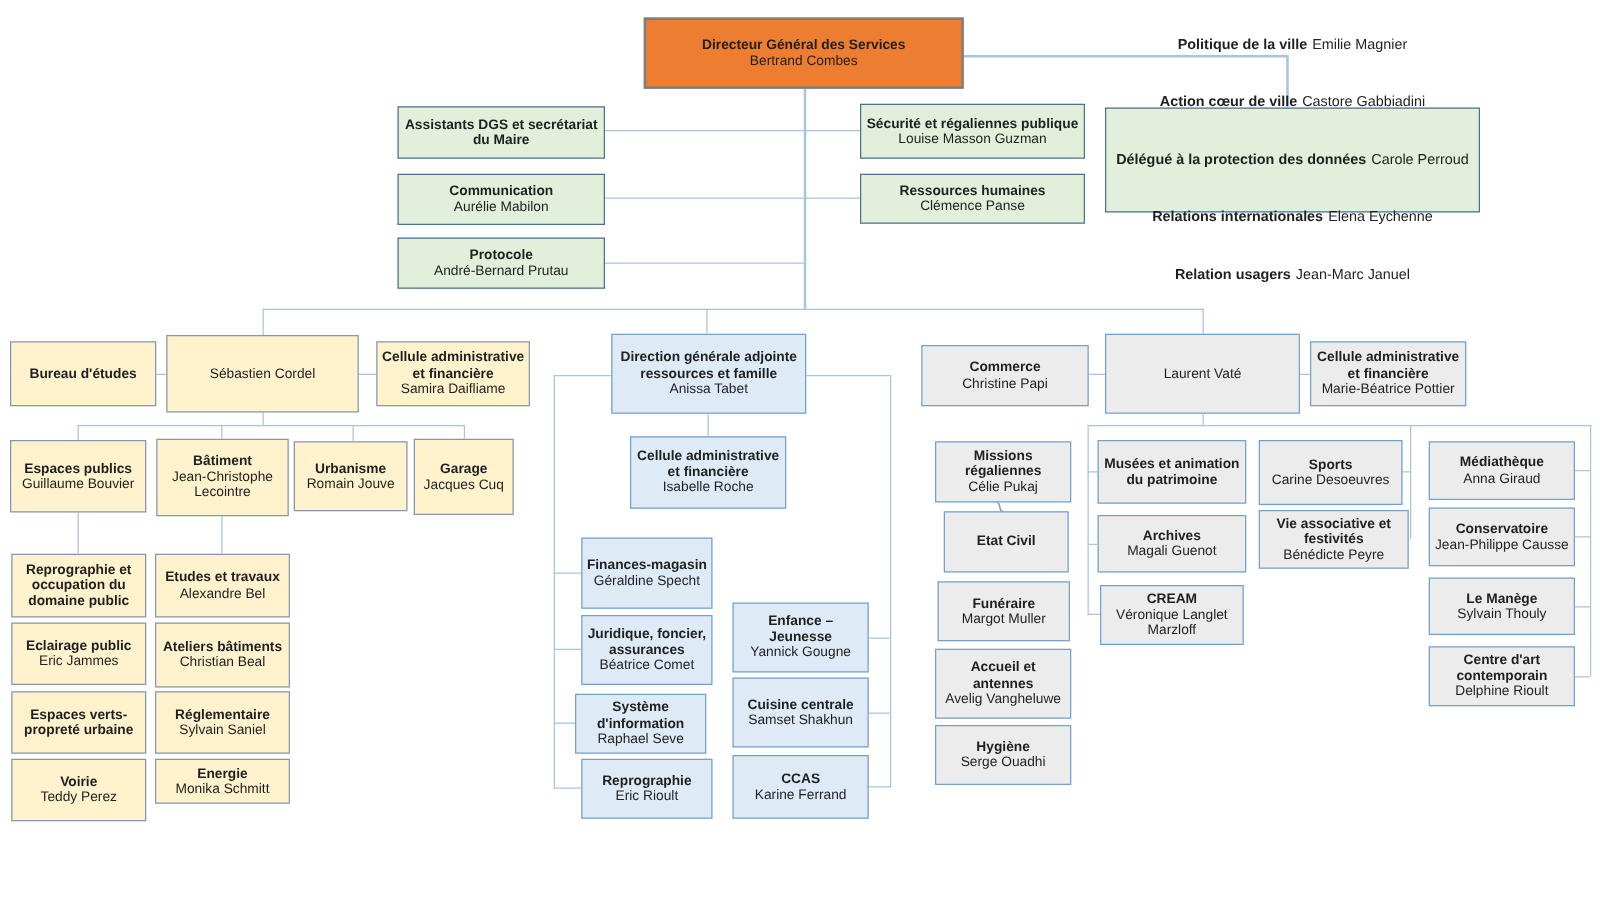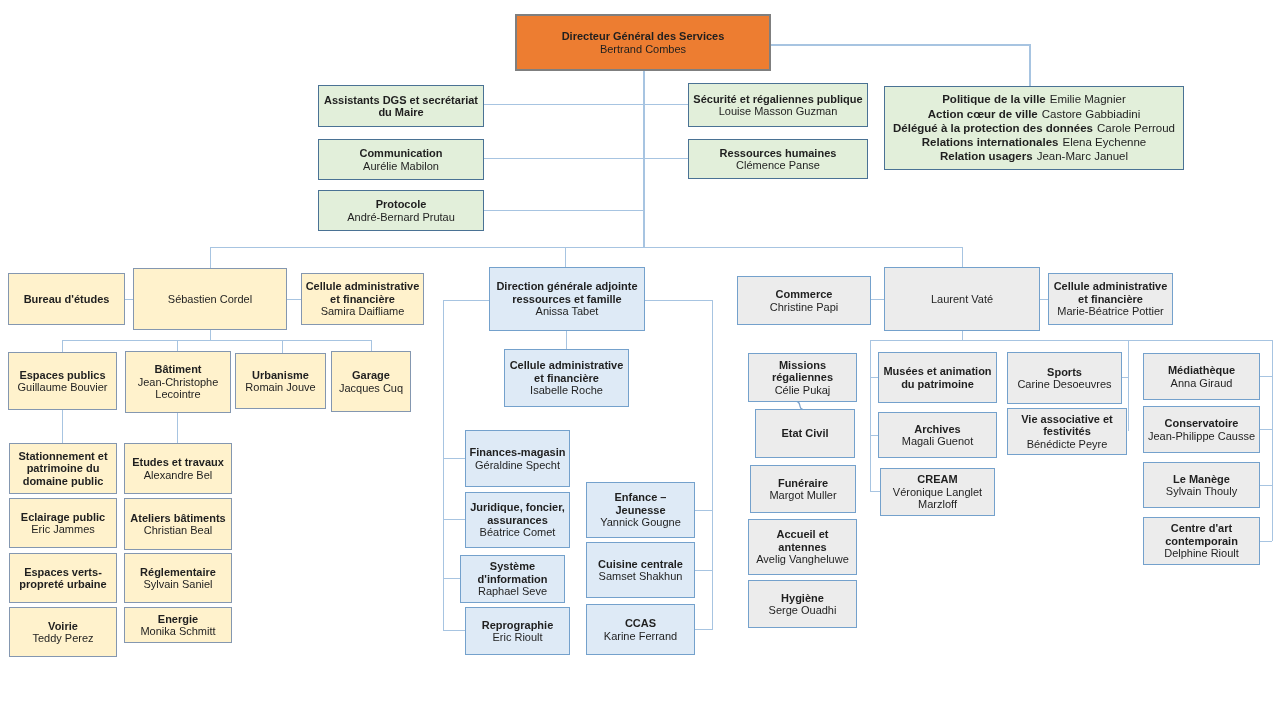--- a/index.html
+++ b/index.html
@@ -14,21 +14,21 @@
     display:flex;flex-direction:column;align-items:center;justify-content:center;
     text-align:center;font-size:11px;line-height:12.5px;padding:1px 3px;
   }
   .box .t{font-weight:bold;}
   .c-orange{background:var(--orange-fill);border:2px solid var(--orange-border);}
   .c-green {background:var(--green-fill); border:1.5px solid var(--green-border);}
   .c-yellow{background:var(--yellow-fill);border:1.5px solid var(--yellow-border);}
   .c-blue  {background:var(--blue-fill);  border:1.5px solid var(--blue-border);}
   .c-gray  {background:var(--gray-fill);  border:1.5px solid var(--gray-border);}
   .hl,.vl{position:absolute;background:var(--line-color);}
-  .politique{font-size:11.5px;line-height:14.2px;}
+  .politique{font-size:11.5px;line-height:14.2px;gap:32px;}
   .role-row span + span{margin-left:4px;}
 </style>
 </head>
 <body>
 
 <div>
   <div class="vl" style="left:643px;top:71px;width:2px;height:176px"></div>
   <div class="hl" style="left:771px;top:44px;width:259px;height:2px"></div>
   <div class="vl" style="left:1029px;top:44px;width:2px;height:42px"></div>
   <div class="hl" style="left:484px;top:104px;width:204px;height:1px"></div>
@@ -134,21 +134,21 @@
 <div class="box c-yellow" style="left:235px;top:353px;width:91px;height:56px">
   <div class="t">Urbanisme</div>
   <div>Romain Jouve</div>
 </div>
 <div class="box c-yellow" style="left:331px;top:351px;width:80px;height:61px">
   <div class="t">Garage</div>
   <div>Jacques Cuq</div>
 </div>
 
 <div class="box c-yellow" style="left:9px;top:443px;width:108px;height:51px">
-  <div class="t">Stationnement et patrimoine du domaine public</div>
+  <div class="t">Reprographie et occupation du domaine public</div>
 </div>
 <div class="box c-yellow" style="left:9px;top:498px;width:108px;height:50px">
   <div class="t">Eclairage public</div>
   <div>Eric Jammes</div>
 </div>
 <div class="box c-yellow" style="left:9px;top:553px;width:108px;height:50px">
   <div class="t">Espaces verts- propreté urbaine</div>
 </div>
 <div class="box c-yellow" style="left:9px;top:607px;width:108px;height:50px">
   <div class="t">Voirie</div>

